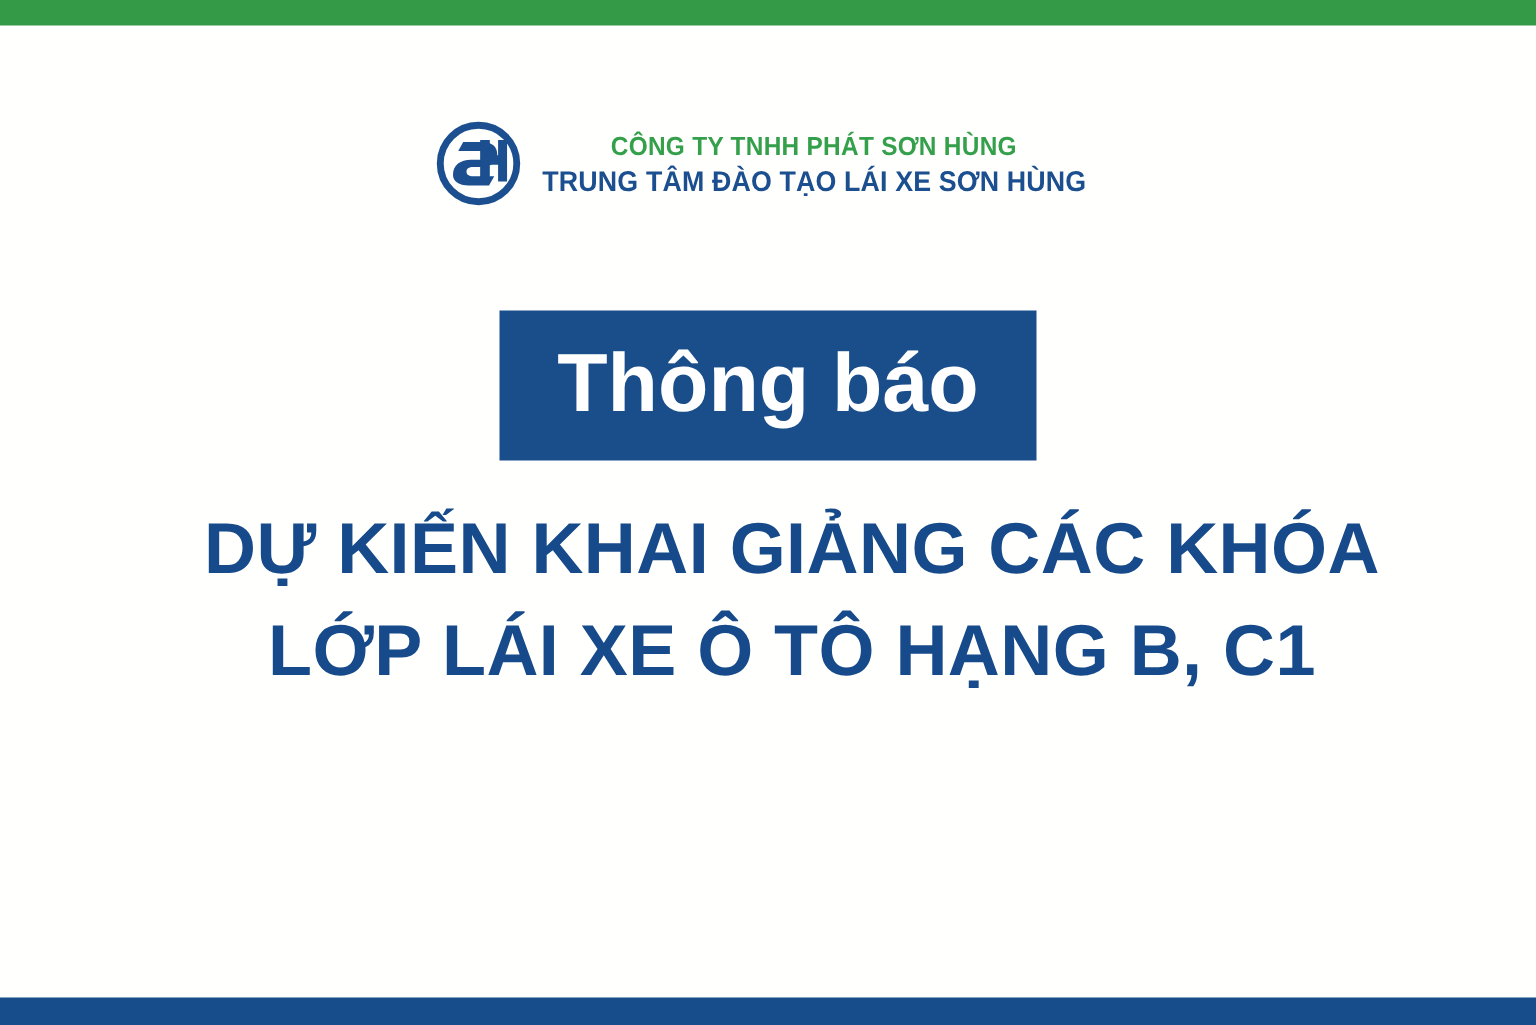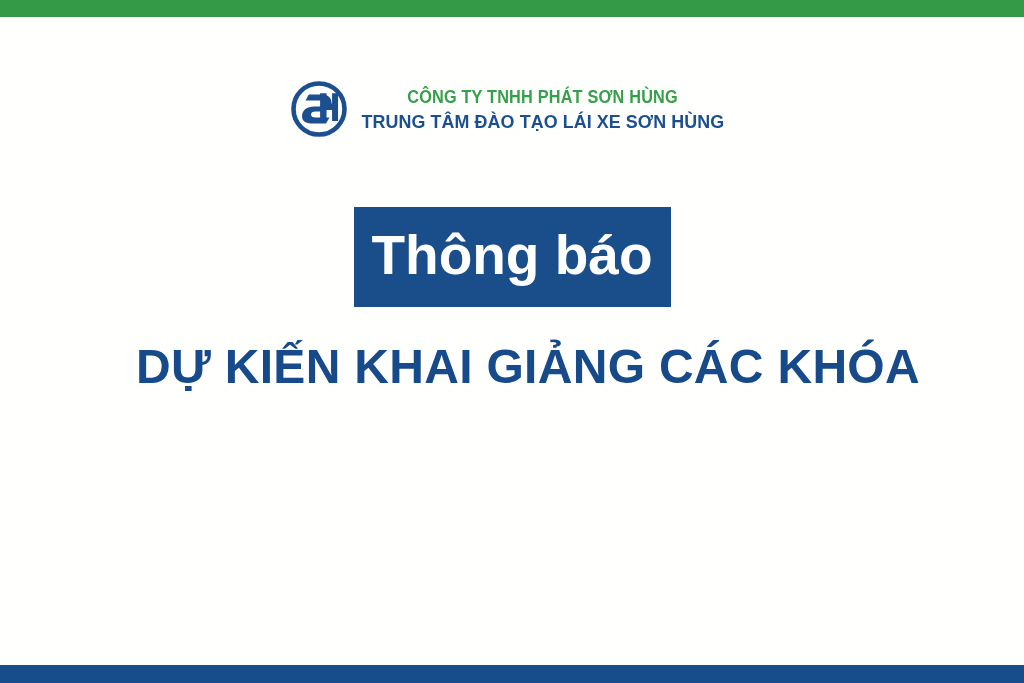--- a/index.html
+++ b/index.html
@@ -90,21 +90,21 @@
     position: absolute;
     left: 0;
     top: 207px;
     width: 1024px;
     display: flex;
     justify-content: center;
   }
   .badge {
     background: #194e8b;
     color: #ffffff;
-    width: 317px;
+    width: 358px;
     height: 100px;
     display: flex;
     align-items: center;
     justify-content: center;
     box-sizing: border-box;
   }
   .badge-label {
     font-size: 55px;
     font-weight: bold;
     line-height: 1;
@@ -154,17 +154,18 @@
   </div>
 
   <div class="badge-row">
     <div class="badge">
       <span class="badge-label">Thông báo</span>
     </div>
   </div>
 
   <div class="headline">
     <span class="headline-line">DỰ KIẾN KHAI GIẢNG CÁC KHÓA</span>
+    <span class="headline-line">LỚP LÁI XE Ô TÔ HẠNG B, C1</span>
   </div>
 
   <div class="bar-bottom"></div>
 
 </div>
 
 </body></html>

